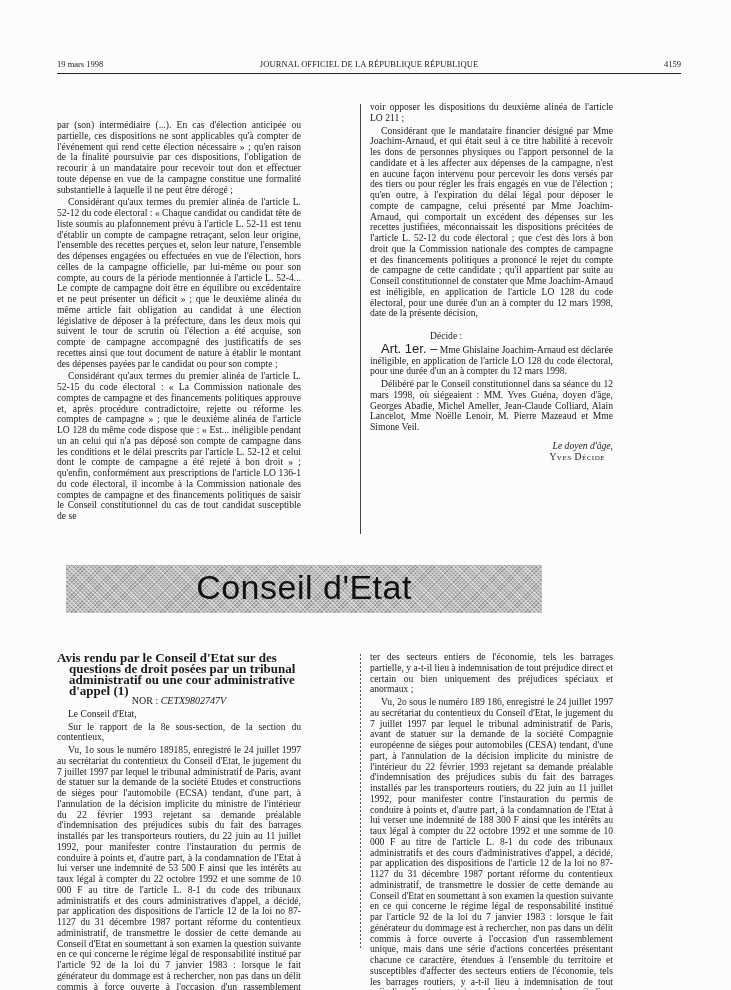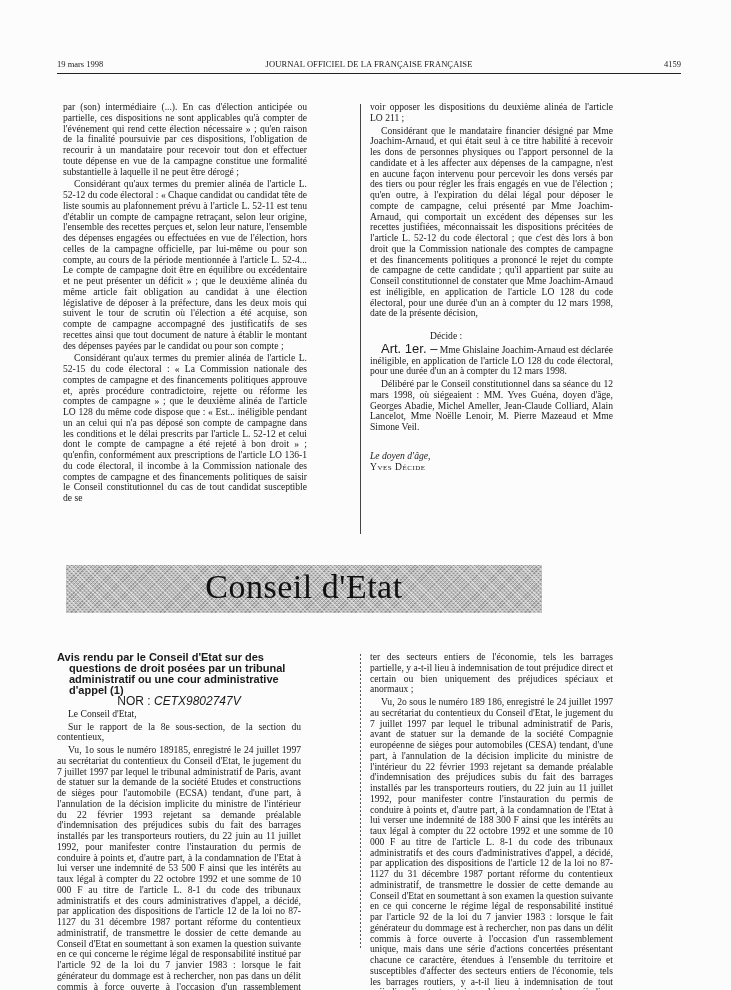--- a/index.html
+++ b/index.html
@@ -6,49 +6,49 @@
   body { width: 731px; height: 990px; position: relative; overflow: hidden; color: #1a1a1a; }
   .header { position: absolute; left: 57px; top: 59px; width: 624px; height: 16px; font-family: Liberation Serif, serif; font-size: 8.5px; }
   .header .date { position: absolute; left: 0; top: 0; }
   .header .journal { position: absolute; left: 0; right: 0; text-align: center; top: 0; letter-spacing: 0.1px; }
   .header .page { position: absolute; right: 0; top: 0; }
   .rule { position: absolute; left: 57px; top: 73px; width: 624px; height: 1px; background: #222; }
   .col { position: absolute; font-family: "Liberation Serif", serif; font-size: 9.6px; line-height: 10.75px; text-align: justify; hyphens: none; }
   .col p { margin: 0; }
   .col p.ind { text-indent: 11px; margin-top: 2px; }
   .col p.noind { text-indent: 0; }
-  .left-top { left: 57px; top: 102px; width: 244px; margin-left: 6px; }
+  .left-top { left: 57px; top: 120px; width: 244px; }
   .right-top { left: 370px; top: 102px; width: 243px; }
   .vrule { position: absolute; width: 1px; background: #444; }
   .decide { text-align: left; padding-left: 60px; margin-top: 12px !important; margin-bottom: 4px; }
   .art-label { font-family: "Liberation Sans", sans-serif; font-weight: normal; font-size: 13px; }
-  .sign { margin-top: 18px; }
+  .sign { text-align: right; margin-top: 8px; }
   .sign .role { font-style: italic; }
   .sign .name { font-variant: small-caps; letter-spacing: 0.5px; padding-right: 8px; }
   .banner { position: absolute; left: 66px; top: 565px; width: 476px; height: 48px;
     background-color: #b4b4b4;
     background-image:
       repeating-linear-gradient(45deg, rgba(255,255,255,0.45) 0 1px, transparent 1px 3px),
       repeating-linear-gradient(-45deg, rgba(80,80,80,0.35) 0 1px, transparent 1px 3px),
       repeating-linear-gradient(0deg, rgba(255,255,255,0.25) 0 1px, transparent 1px 2px);
   }
-  .banner-title { position: absolute; left: 0; right: 0; top: 3px; text-align: center; font-family: Liberation Serif, serif; font-size: 34px; color: #111; letter-spacing: 0.5px; }
+  .banner-title { position: absolute; left: 0; right: 0; top: 3px; text-align: center; font-family: Liberation Sans, sans-serif; font-size: 34px; color: #111; letter-spacing: 0.5px; }
   .left-bot { left: 57px; top: 652px; width: 244px; }
   .right-bot { left: 370px; top: 652px; width: 243px; }
-  .avis-title { font-family: Liberation Sans, sans-serif; font-weight: bold; font-size: 11px; line-height: 11px; text-align: left; padding-left: 12px; text-indent: -12px; }
-  .nor { text-align: center; font-family: Liberation Sans, sans-serif; font-size: 12px; margin: 3px 0 7px 0; }
+  .avis-title { font-family: Liberation Serif, serif; font-weight: bold; font-size: 13px; line-height: 11px; text-align: left; padding-left: 12px; text-indent: -12px; }
+  .nor { text-align: center; font-family: Liberation Serif, serif; font-size: 10px; margin: 3px 0 7px 0; }
   .nor .code { font-style: italic; }
   .dash-rule { position: absolute; width: 1px; background: repeating-linear-gradient(180deg, #555 0 2px, transparent 2px 4px); }
 </style>
 </head>
 <body>
 
 <div class="header">
   <span class="date">19 mars 1998</span>
-  <span class="journal">JOURNAL OFFICIEL DE LA FRANÇAISE FRANÇAISE</span>
+  <span class="journal">JOURNAL OFFICIEL DE LA RÉPUBLIQUE RÉPUBLIQUE</span>
   <span class="page">4159</span>
 </div>
 <div class="rule"></div>
 
 <div class="col left-top">
   <p class="noind">par (son) intermédiaire (...). En cas d'élection anticipée ou partielle, ces dispositions ne sont applicables qu'à compter de l'événement qui rend cette élection nécessaire » ; qu'en raison de la finalité poursuivie par ces dispositions, l'obligation de recourir à un mandataire pour recevoir tout don et effectuer toute dépense en vue de la campagne constitue une formalité substantielle à laquelle il ne peut être dérogé ;</p>
   <p class="ind">Considérant qu'aux termes du premier alinéa de l'article L. 52-12 du code électoral : « Chaque candidat ou candidat tête de liste soumis au plafonnement prévu à l'article L. 52-11 est tenu d'établir un compte de campagne retraçant, selon leur origine, l'ensemble des recettes perçues et, selon leur nature, l'ensemble des dépenses engagées ou effectuées en vue de l'élection, hors celles de la campagne officielle, par lui-même ou pour son compte, au cours de la période mentionnée à l'article L. 52-4... Le compte de campagne doit être en équilibre ou excédentaire et ne peut présenter un déficit » ; que le deuxième alinéa du même article fait obligation au candidat à une élection législative de déposer à la préfecture, dans les deux mois qui suivent le tour de scrutin où l'élection a été acquise, son compte de campagne accompagné des justificatifs de ses recettes ainsi que tout document de nature à établir le montant des dépenses payées par le candidat ou pour son compte ;</p>
   <p class="ind">Considérant qu'aux termes du premier alinéa de l'article L. 52-15 du code électoral : « La Commission nationale des comptes de campagne et des financements politiques approuve et, après procédure contradictoire, rejette ou réforme les comptes de campagne » ; que le deuxième alinéa de l'article LO 128 du même code dispose que : « Est... inéligible pendant un an celui qui n'a pas déposé son compte de campagne dans les conditions et le délai prescrits par l'article L. 52-12 et celui dont le compte de campagne a été rejeté à bon droit » ; qu'enfin, conformément aux prescriptions de l'article LO 136-1 du code électoral, il incombe à la Commission nationale des comptes de campagne et des financements politiques de saisir le Conseil constitutionnel du cas de tout candidat susceptible de se</p>
 </div>
 

